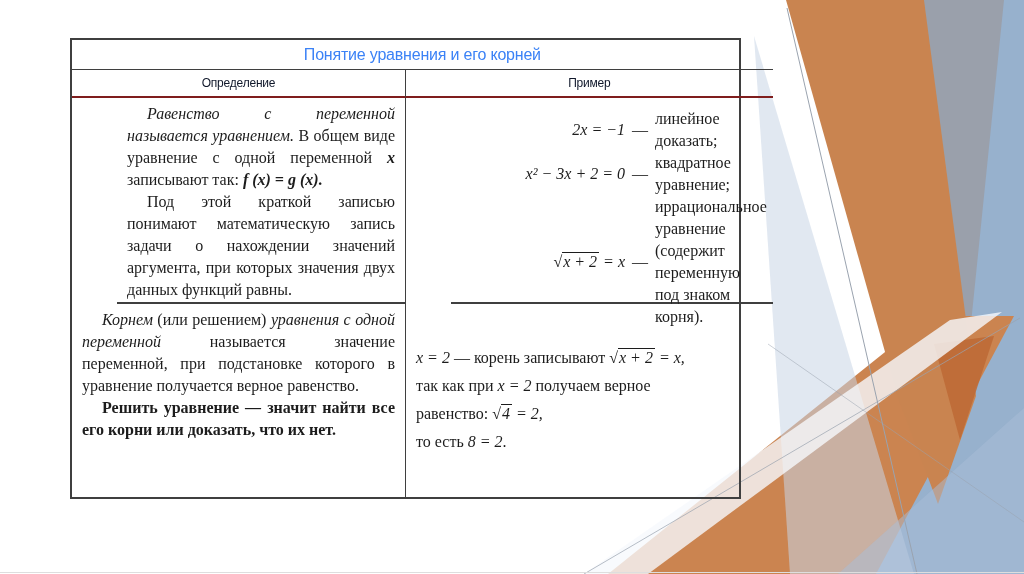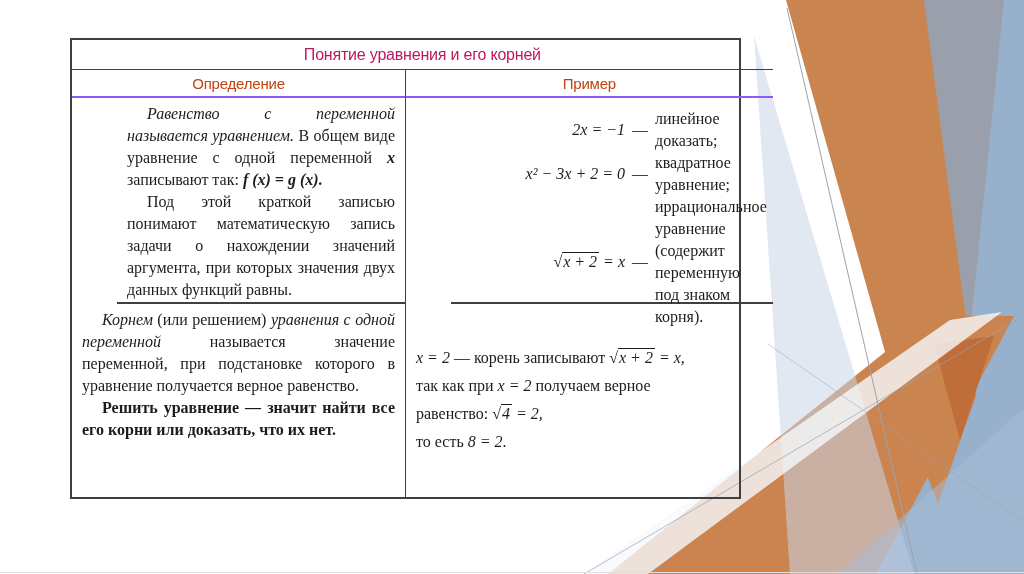--- a/index.html
+++ b/index.html
@@ -7,24 +7,24 @@
          font-family:"Liberation Serif",serif;}
   .decor-svg{position:absolute;left:0;top:0;width:1024px;height:574px;pointer-events:none;}
   .bottom-hairline{position:absolute;left:0;bottom:1px;width:100%;height:1px;background:#dedede;}
 
   .tbl{position:absolute;left:70px;top:38px;width:667px;height:457px;z-index:2;
        display:grid;grid-template-columns:334px 1fr;grid-template-rows:30px 28px 206px auto;
        border:2px solid #3f3f3f;background:transparent;color:#1c1c1c;}
   .cell{background:transparent;}
   .title-cell{grid-column:1/3;border-bottom:1px solid #3f3f3f;
        display:flex;align-items:center;justify-content:center;
-       font-family:"Liberation Sans",sans-serif;font-size:16px;letter-spacing:-0.2px;color:#be185d;}
+       font-family:"Liberation Sans",sans-serif;font-size:16px;letter-spacing:-0.2px;color:#3b82f6;}
   .head-cell{display:flex;align-items:center;justify-content:center;
-       font-family:"Liberation Sans",sans-serif;font-size:15px;letter-spacing:-0.2px;color:#c2410c;
-       border-bottom:2px solid #8b5cf6;}
+       font-family:"Liberation Sans",sans-serif;font-size:12px;letter-spacing:-0.2px;color:#0f172a;
+       border-bottom:2px solid #7f1d1d;}
   .col-div{border-right:1px solid #3f3f3f;}
   .row-div{border-bottom:2px solid #3f3f3f;margin-left:45px;}
 
   .def-cell{padding:5px 10px 0 10px;font-size:16px;line-height:22px;text-align:justify;
        hyphens:auto;-webkit-hyphens:auto;}
   .def-cell p{margin:0;text-indent:20px;}
   .it{font-style:italic;}
   .b{font-weight:700;}
   .math{font-style:italic;}
 

